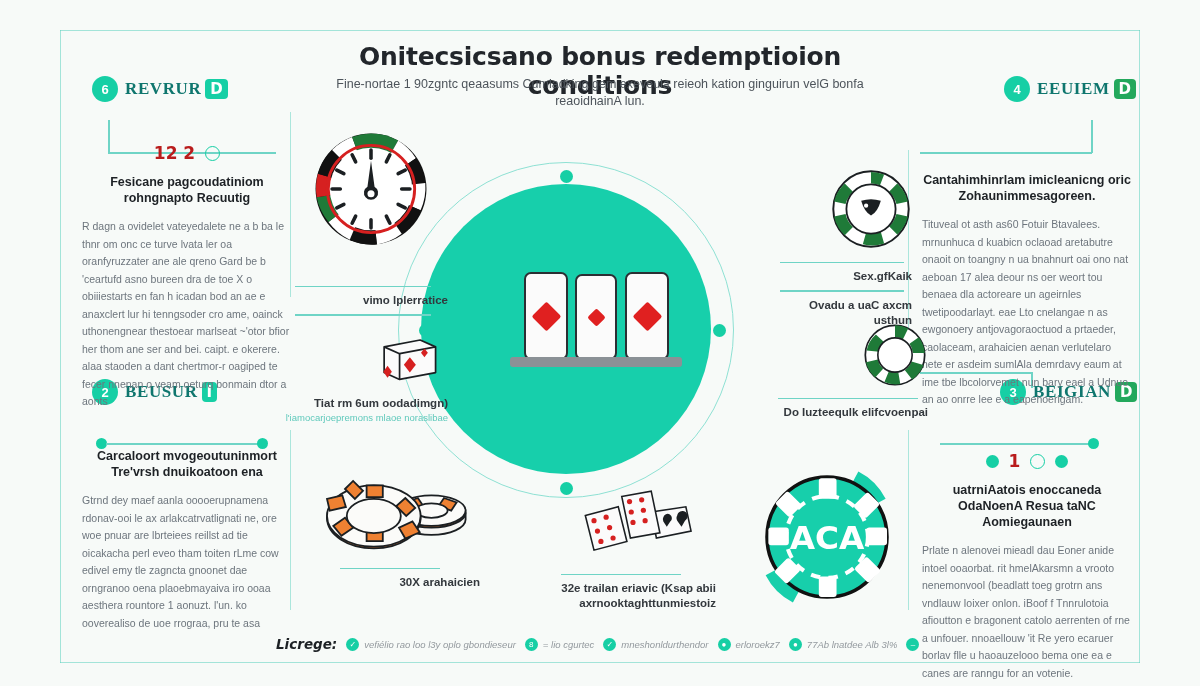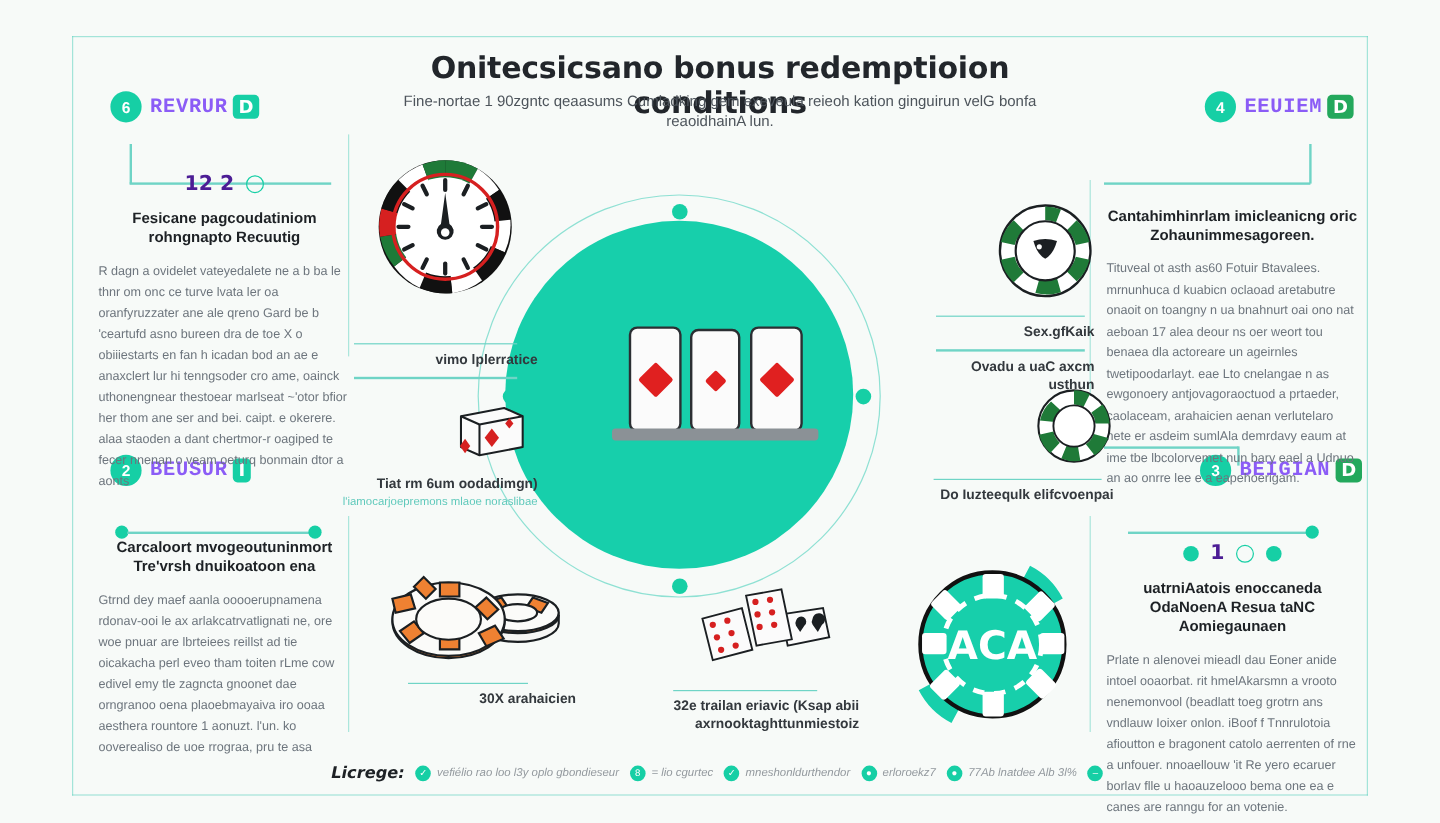--- a/index.html
+++ b/index.html
@@ -38,21 +38,21 @@
   .badge { position: absolute; display: flex; align-items: center; gap: 7px; }
   .badge-num {
     width: 26px; height: 26px; border-radius: 50%;
     background: #16cfa5; color: #ffffff;
     font-size: 13px; font-weight: bold;
     display: flex; align-items: center; justify-content: center;
     flex: 0 0 auto;
   }
   .badge-text {
     font-size: 17px; font-weight: bold; letter-spacing: .6px;
-    color: #8b5cf6; font-family: Liberation Mono, monospace;
+    color: #0f766e; font-family: Liberation Serif, serif;
     white-space: nowrap;
   }
   .badge-tag {
     display: inline-block; padding: 1px 5px; border-radius: 4px;
     font-size: 15px; font-weight: bold; color: #ffffff;
     font-family: "DejaVu Sans", sans-serif;
     margin-left: -3px;
   }
   .tag-teal  { background: #16cfa5; }
   .tag-green { background: #23a85c; }
@@ -66,21 +66,21 @@
   .panel-body {
     font-size: 10.5px; line-height: 17.5px; color: #6d757d;
     text-align: left;
   }
   .panel-marks {
     display: flex; align-items: center; justify-content: center;
     gap: 10px; height: 26px; margin-bottom: 8px;
   }
   .dot-solid { width: 13px; height: 13px; border-radius: 50%; background: #16cfa5; }
   .dot-ring  { width: 15px; height: 15px; border-radius: 50%; border: 1.6px solid #16cfa5; }
-  .mark-num  { font-size: 17px; font-weight: bold; color: #4c1d95; font-family: "DejaVu Sans", sans-serif; text-align: right; }
+  .mark-num  { font-size: 17px; font-weight: bold; color: #b91c1c; font-family: "DejaVu Sans", sans-serif; text-align: right; }
   .mark-sq   { width: 7px; height: 9px; background: #16cfa5; }
 
   
   .center-circle {
     position: absolute; left: 421px; top: 184px;
     width: 290px; height: 290px; border-radius: 50%;
     background: #17cfab;
   }
   .orbit {
     position: absolute; border-radius: 50%;

